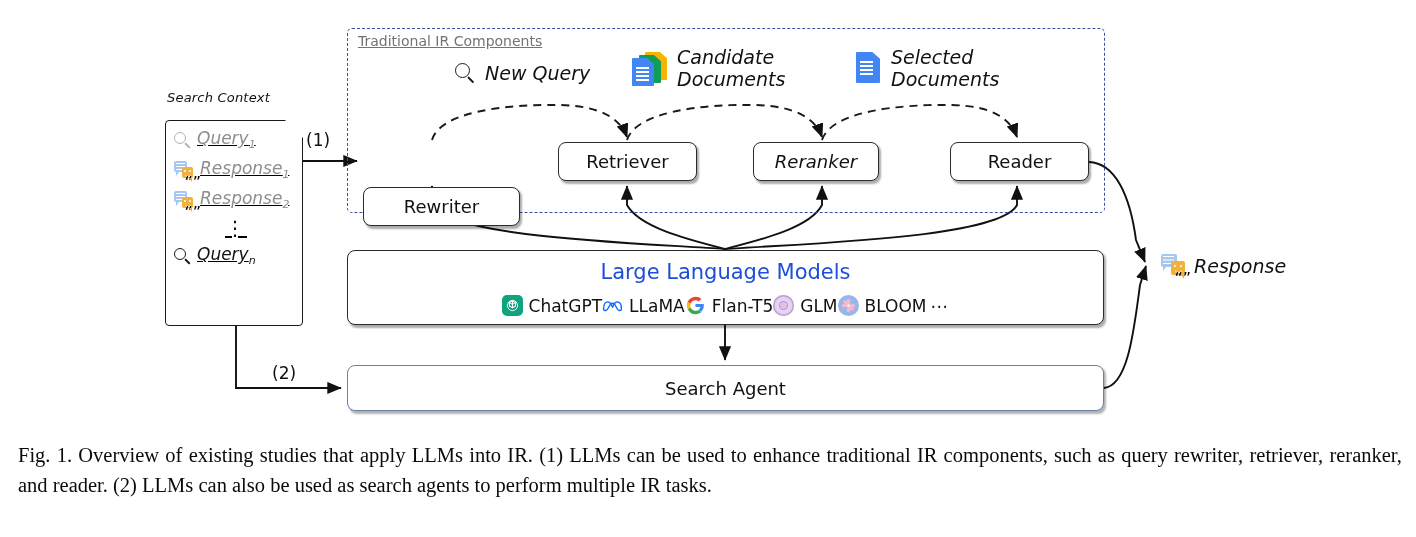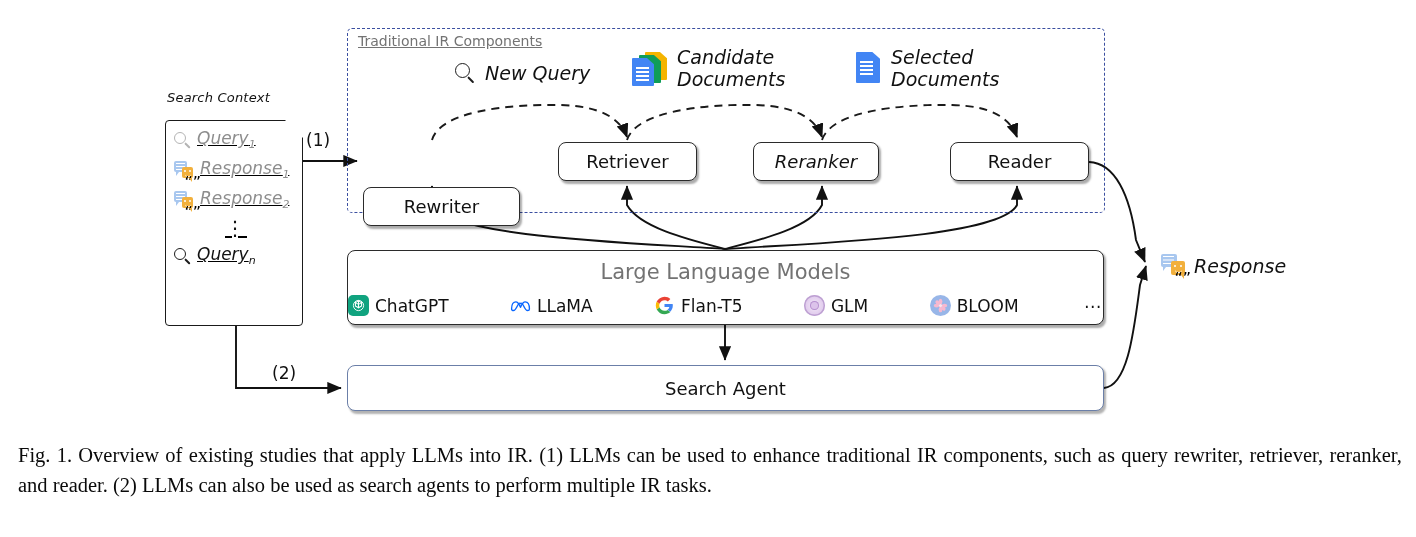--- a/index.html
+++ b/index.html
@@ -69,22 +69,22 @@
         display:flex;align-items:center;justify-content:center;font-size:18px;color:#111;
         box-shadow:2px 2.5px 2px rgba(0,0,0,.33);}
   .cb1{left:363px;top:142px;width:157px;margin-top:45px;}
   .cb2{left:558px;top:142px;width:139px;text-align:center;}
   .cb3{left:753px;top:142px;width:126px;font-style:italic;}
   .cb4{left:950px;top:142px;width:139px;}
 
   
   .llmbox{left:347px;top:250px;width:757px;height:75px;background:#fff;border:1.6px solid #2b2b2b;border-radius:8px;
           box-sizing:border-box;box-shadow:2px 2.5px 2px rgba(0,0,0,.33);}
-  .llm-title{position:absolute;left:0;top:9px;width:100%;text-align:center;font-size:21px;color:#737373;}
-  .llm-row{position:absolute;left:0;top:44px;width:100%;display:flex;align-items:center;justify-content:space-between;}
+  .llm-title{position:absolute;left:0;top:9px;width:100%;text-align:center;font-size:21px;color:#1d4ed8;}
+  .llm-row{position:absolute;left:0;top:44px;width:100%;display:flex;align-items:center;justify-content:center;}
   .llm-item{display:flex;align-items:center;gap:6px;font-size:17px;color:#111;white-space:nowrap;}
   .llm-ellipsis{font-size:17px;color:#111;letter-spacing:2px;margin-left:4px;}
 
   .ico{width:21px;height:21px;flex:0 0 21px;position:relative;}
   .ico-chatgpt{background:#10a37f;border-radius:5px;display:flex;align-items:center;justify-content:center;}
   .ico-llama{display:flex;align-items:center;justify-content:center;}
   .ico-google{display:flex;align-items:center;justify-content:center;}
   .ico-glm{border-radius:50%;background:radial-gradient(circle at 50% 50%,#f3e9f7 0%,#e3cfee 55%,#c9a9dd 100%);
            box-shadow:inset 0 0 0 1.4px #bda0d2;display:flex;align-items:center;justify-content:center;}
   .ico-glm:after{content:"";width:9px;height:9px;border-radius:50%;background:#dcc3ea;box-shadow:inset 0 0 0 1px #b691cf;}

